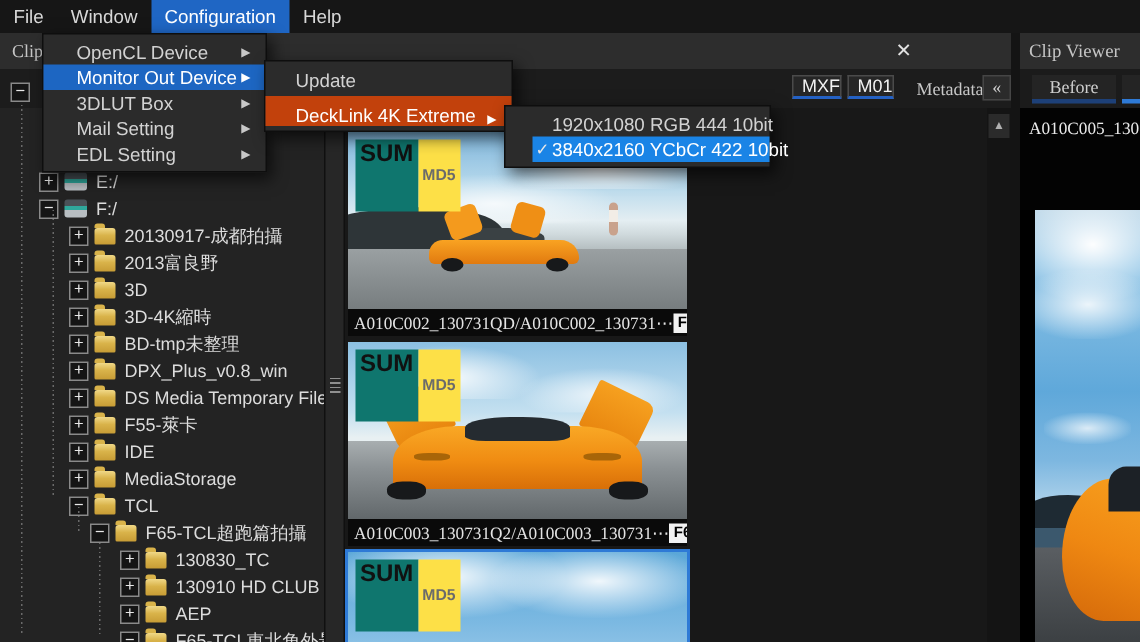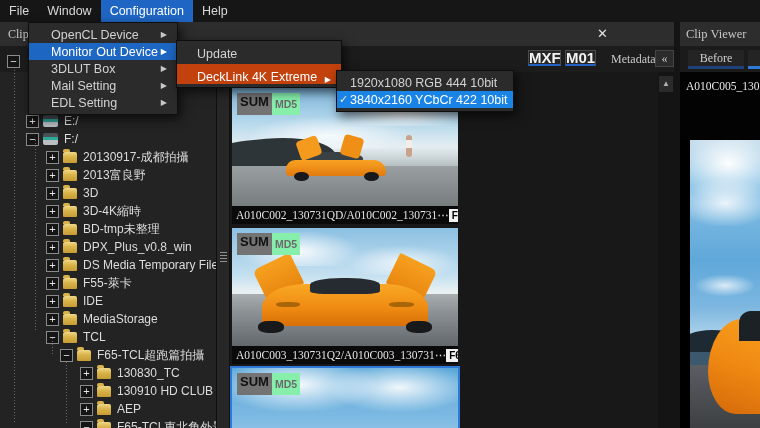--- a/index.html
+++ b/index.html
@@ -14,21 +14,21 @@
   .mitem { padding:0 9px; line-height:22px; }
   .mitem.active { background:#1f66c4; color:#fff; }
 
   
   .lheader { position:absolute; left:0; top:22px; width:674px; height:24px; background:#2d2d2d;
              color:#c6c6c6; font-size:12px; line-height:24px; padding-left:8px; }
   .close-x { position:absolute; left:597px; top:26px; color:#e2e2e2; font-size:13px; font-weight:bold; }
   .toolbar { position:absolute; left:0; top:46px; width:674px; height:26px; background:#1c1c1c; }
   .fmt-btn { position:absolute; top:4px; height:16px; line-height:13px; background:#262626;
              border:1px solid #4a4a4a; border-bottom:2px solid #2461c4; color:#f2f2f2;
-             font-weight:bold; font-size:15px; text-align:right; }
+             font-weight:normal; font-size:12px; text-align:right; }
   #btn-mxf { left:528px; width:33px; }
   #btn-m01 { left:565px; width:31px; }
   .metadata-lbl { position:absolute; left:611px; top:6px; font-size:12px; color:#c8c8c8; }
   .collapse-btn { position:absolute; left:655px; top:4px; width:19px; height:17px; background:#2b2b2b;
                   border:1px solid #454545; color:#d0d0d0; text-align:center; line-height:14px; font-size:12px; }
 
   
   .tree { position:absolute; left:0; top:72px; width:216px; height:356px; background:#232323;
           overflow:hidden; padding-top:40px; }
   .trow { height:18px; display:flex; align-items:center; color:#dcdcdc; font-size:12px; white-space:nowrap; }
@@ -60,22 +60,22 @@
   .clipcard { position:absolute; left:2px; width:226px; }
   #card1 { top:16px; } #card2 { top:156px; }
   #card3 { top:294px; left:0; width:230px; border:2px solid #2e7ad6; }
   .thumb { position:relative; width:100%; height:118px; overflow:hidden; background:#9cc4dd; }
   #card3 .thumb { height:136px; }
   .cliplabel { height:18px; background:#0a0a0a; color:#e4e4e4; font-family:"Liberation Serif","DejaVu Serif",serif;
                font-size:11.5px; display:flex; align-items:center; padding:0 4px; white-space:nowrap; overflow:hidden; }
   .f65 { margin-left:auto; flex:none; background:#f2f2f2; color:#000; font-family:"Liberation Sans",sans-serif;
          font-weight:bold; font-size:10px; height:13px; line-height:13px; padding:0 3px; }
   .badges { position:absolute; left:5px; top:5px; display:flex; z-index:6; font-family:"Liberation Sans",sans-serif; }
-  .sum { background:#737373; color:#111; font-weight:bold; font-size:13px; padding:1px 3px; }
-  .md5 { background:#86efac; color:#6b6b6b; font-weight:bold; font-size:10.5px; padding:5px 3px; }
+  .sum { background:#0f766e; color:#111; font-weight:bold; font-size:16px; padding:1px 3px; }
+  .md5 { background:#fde047; color:#6b6b6b; font-weight:bold; font-size:10.5px; padding:18px 3px; }
 
   .scene { position:absolute; inset:0; }
   .sc { position:absolute; }
   
   .sky1 { inset:0; background:linear-gradient(180deg,#7fb6dc 0%,#b7d9ec 30%,#e4eef2 50%,#cfd9dc 58%,#a9b2b4 70%,#8e9496 100%); }
   .c1a { left:46%; top:2%; width:58%; height:30%; background:radial-gradient(ellipse at 50% 60%,rgba(255,255,255,.95),rgba(255,255,255,0) 70%); }
   .c1b { left:6%; top:24%; width:74%; height:28%; background:radial-gradient(ellipse at 50% 60%,rgba(255,255,255,.8),rgba(255,255,255,0) 70%); }
   .rocks1 { left:-6%; top:42%; width:52%; height:34%; background:#2e3538; border-radius:30% 70% 50% 20%; transform:rotate(-5deg); }
   .rocks1b { left:30%; top:54%; width:28%; height:14%; background:#3a4144; border-radius:40%; }
   .ground1 { left:0; top:66%; width:100%; height:34%; background:linear-gradient(180deg,#9aa0a2,#777d7f); }
@@ -143,21 +143,21 @@
 
   
   .popup { position:absolute; background:#2b2b2b; border:1px solid #0e0e0e;
            box-shadow:3px 4px 10px rgba(0,0,0,.65); z-index:60; padding:3px 0; }
   #popup-config   { left:28px;  top:22px; width:150px; }
   #popup-monitor  { left:176px; top:40px; width:166px; }
   #popup-decklink { left:336px; top:70px; width:178px; }
   .prow { height:17px; display:flex; align-items:center; color:#d2d2d2; font-size:12.5px;
           padding:0 10px 0 22px; position:relative; white-space:nowrap; }
   #popup-monitor .prow { height:20px; padding-left:20px; }
-  #popup-decklink .prow { height:17px; padding-left:13px; }
+  #popup-decklink .prow { height:17px; padding-left:13px;margin-left:18px; }
   .prow .arrow { margin-left:auto; font-size:8px; color:#c8c8c8; }
   .prow.hl  { background:#1d66c2; color:#fff; } .prow.hl .arrow { color:#fff; }
   .prow.hl2 { background:#c2410c; color:#fff;align-items:flex-end; } .prow.hl2 .arrow { color:#fff; }
   .prow.sel { background:#1a84e6; color:#fff; }
   .check { position:absolute; left:2px; top:2px; font-size:11px; color:#e8e8e8; }
 </style>
 </head>
 <body>
 
 <div id="root">

